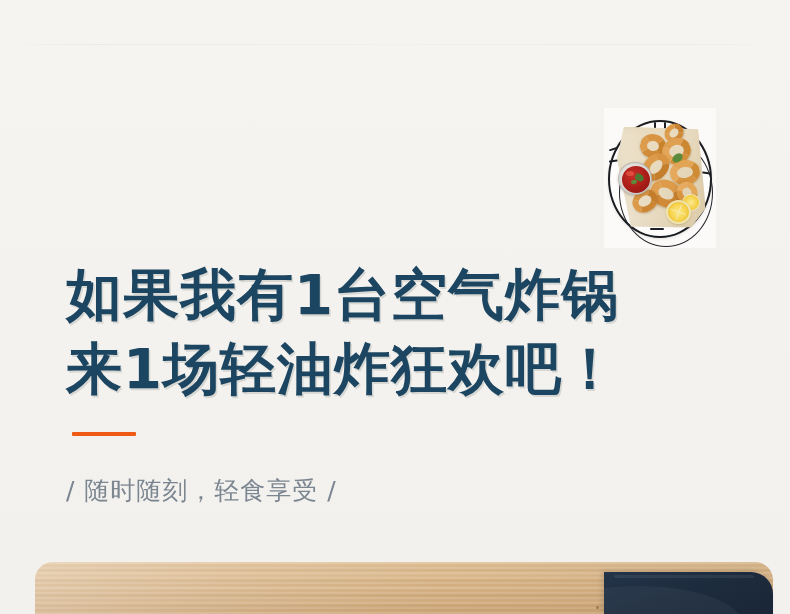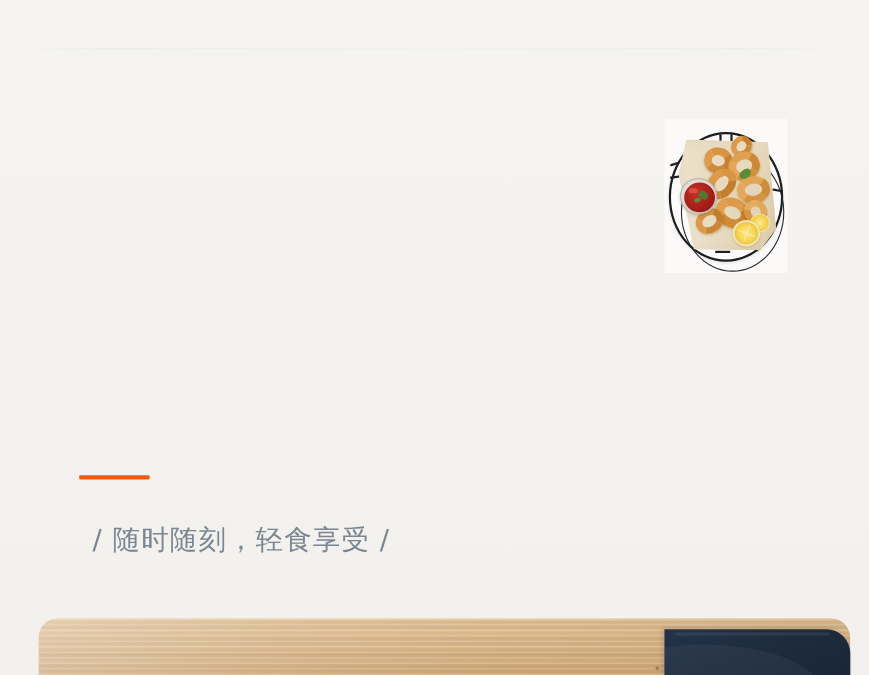--- a/index.html
+++ b/index.html
@@ -260,21 +260,21 @@
     top: 432px;
     width: 64px;
     height: 4px;
     background: #ef5a14;
     border-radius: 1px;
   }
 
   
   .subtitle {
     position: absolute;
-    left: 84px;
+    left: 66px;
     top: 474px;
     font-family: "DejaVu Sans", "Liberation Sans", sans-serif;
     font-size: 25px;
     line-height: 34px;
     letter-spacing: 1px;
     color: #7b8691;
     white-space: nowrap;
   }
 
   
@@ -391,20 +391,24 @@
       <div class="sauce">
         <div class="herb"></div>
         <div class="herb2"></div>
       </div>
     </div>
 
     <div class="lemon2"></div>
     <div class="lemon"></div>
   </div>
 
+  <div class="headline">
+    <div class="headline-line">如果我有1台空气炸锅</div>
+    <div class="headline-line">来1场轻油炸狂欢吧！</div>
+  </div>
 
   <div class="accent-rule"></div>
 
   <div class="subtitle">/ 随时随刻，轻食享受 /</div>
 
   <div class="wood-board">
     <div class="wood-sheen"></div>
   </div>
 
   <div class="board-dot"></div>

